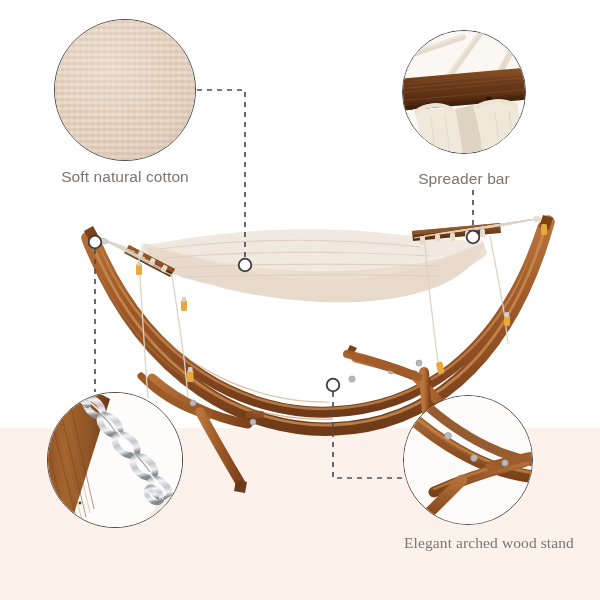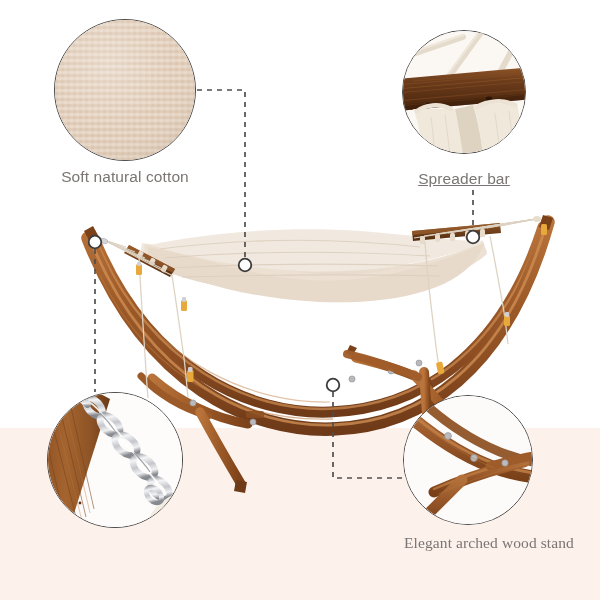--- a/index.html
+++ b/index.html
@@ -428,18 +428,18 @@
 
       <g stroke="#b8793f" stroke-width="1" opacity="0.45" fill="none">
         <path d="M 0,14 C 26,36 56,58 90,72"></path>
         <path d="M 34,98 C 62,86 90,76 122,68"></path>
       </g>
     </svg>
   </div>
 
   <div class="callout-label" style="left:0; width:250px; top:168px;">Soft natural cotton</div>
 
-  <div class="callout-label" style="left:364px; width:200px; top:170px;text-decoration:underline;">Spreader bar</div>
+  <div class="callout-label" style="left:364px; width:200px; top:170px;">Spreader bar</div>
 
 
   <div class="callout-label" style="left:364px; width:250px; top:534px;font-family:Liberation Serif, serif;">Elegant arched wood stand</div>
 
 </div>
 
 </body></html>

